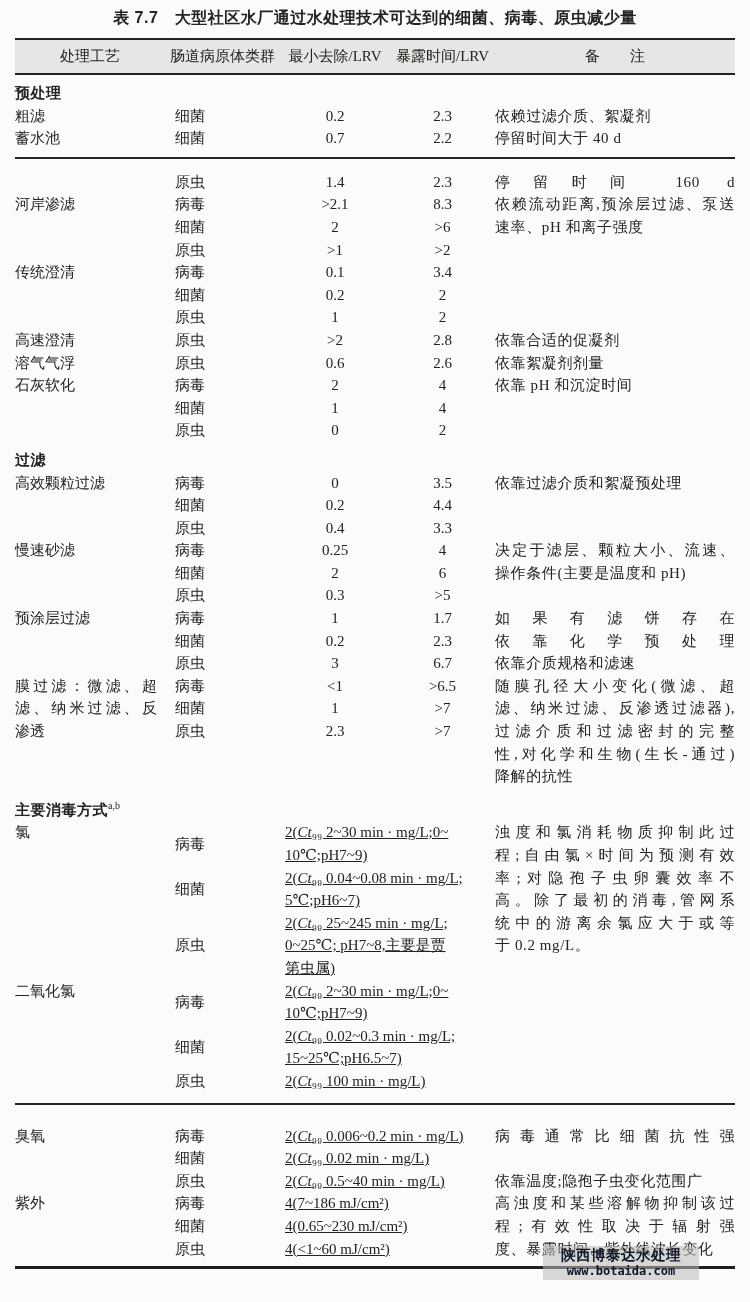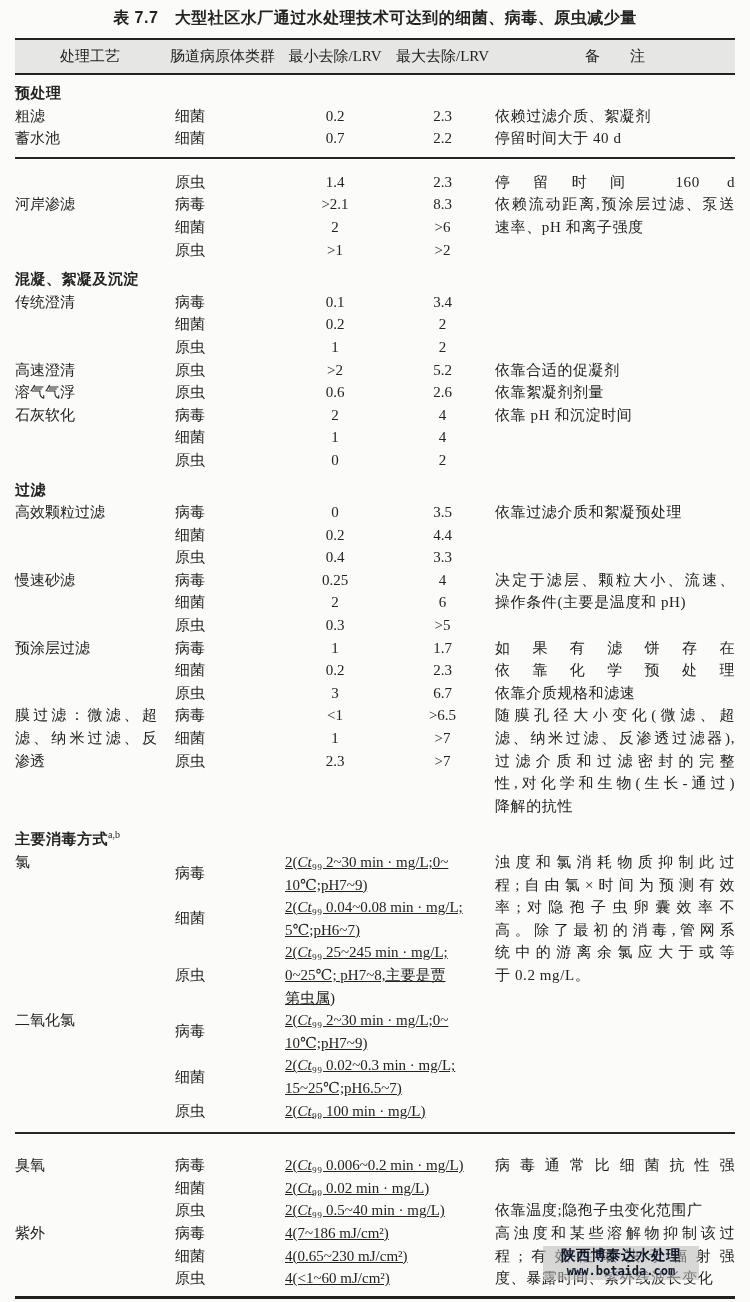--- a/index.html
+++ b/index.html
@@ -51,21 +51,21 @@
 <body>
 
 <div class="page">
   <div class="title-row">表 7.7　大型社区水厂通过水处理技术可达到的细菌、病毒、原虫减少量</div>
 
   <div class="table">
     <div class="thead">
       <div class="hc h-process">处理工艺</div>
       <div class="hc h-pathogen">肠道病原体类群</div>
       <div class="hc h-min">最小去除/LRV</div>
-      <div class="hc h-max">最大去除/LRV</div>
+      <div class="hc h-max">暴露时间/LRV</div>
       <div class="hc h-remark">备　　注</div>
     </div>
     <div class="tbody">
         <div class="section-heading">预处理</div>
         <div class="group">
           <div class="col c-process">
             <div class="line">粗滤</div>
           </div>
           <div class="col c-entries">
             <div class="entry">
@@ -120,21 +120,20 @@
               <div class="cell c-min">&gt;1</div>
               <div class="cell c-max">&gt;2</div>
             </div>
           </div>
           <div class="col c-remark">
             <div class="line jline">停留时间 160 d</div>
             <div class="line jline">依赖流动距离,预涂层过滤、泵送</div>
             <div class="line">速率、pH 和离子强度</div>
           </div>
         </div>
-        <div class="section-heading">混凝、絮凝及沉淀</div>
         <div class="group">
           <div class="col c-process">
             <div class="line">传统澄清</div>
           </div>
           <div class="col c-entries">
             <div class="entry">
               <div class="cell c-pathogen">病毒</div>
               <div class="cell c-min">0.1</div>
               <div class="cell c-max">3.4</div>
             </div>
@@ -151,21 +150,21 @@
           </div>
         </div>
         <div class="group">
           <div class="col c-process">
             <div class="line">高速澄清</div>
           </div>
           <div class="col c-entries">
             <div class="entry">
               <div class="cell c-pathogen">原虫</div>
               <div class="cell c-min">&gt;2</div>
-              <div class="cell c-max">5.2</div>
+              <div class="cell c-max">2.8</div>
             </div>
           </div>
           <div class="col c-remark">
             <div class="line">依靠合适的促凝剂</div>
           </div>
         </div>
         <div class="group">
           <div class="col c-process">
             <div class="line">溶气气浮</div>
           </div>

